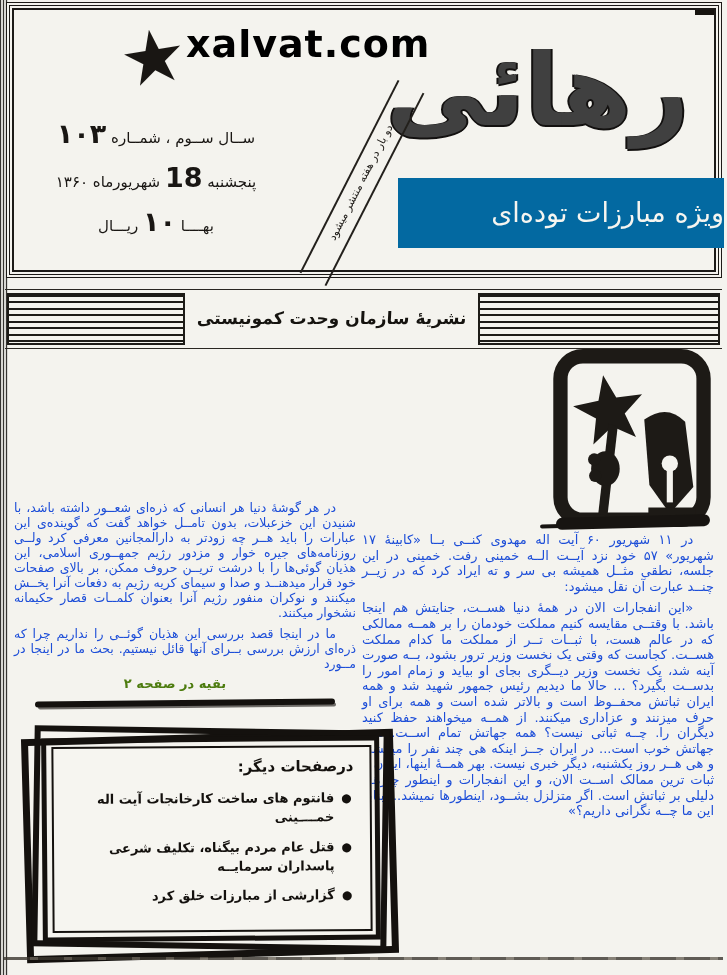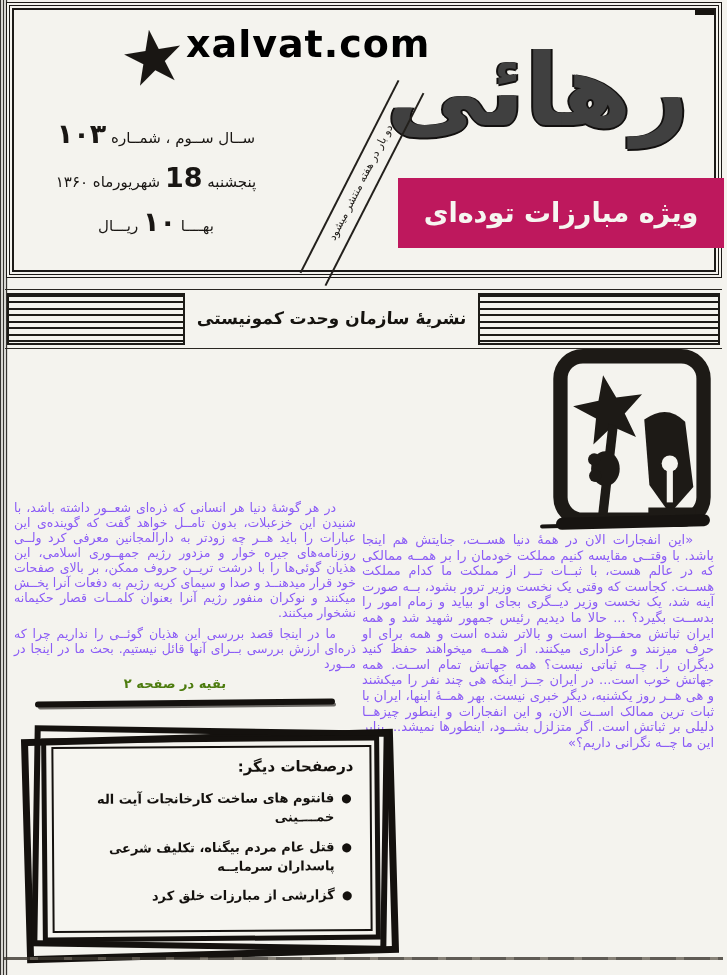--- a/index.html
+++ b/index.html
@@ -17,22 +17,22 @@
   .star{position:absolute;left:106px;top:10px;font-size:74px;line-height:1;color:#191613;
     transform:rotate(-9deg);}
   .watermark{position:absolute;left:186px;top:22px;font-size:38px;font-weight:bold;
     letter-spacing:1px;color:#000000;}
   .dateblock{position:absolute;left:14px;top:104px;width:256px;direction:rtl;text-align:center;
     font-size:15px;line-height:40px;color:#191613;}
   .dateblock .num{font-size:27px;font-weight:bold;letter-spacing:1px;}
   .mast-title{position:absolute;left:372px;top:26px;width:336px;text-align:left;direction:rtl;
     font-size:100px;line-height:1.1;font-weight:bold;color:#404040;
     text-shadow:2px 0 0 #131110,-2px 0 0 #131110,0 2px 0 #131110,1px 1px 0 #131110;}
-  .mast-subtitle{position:absolute;left:384px;top:168px;width:326px;height:70px;background:#be185d;
-    color:#f6f5f0;direction:rtl;text-align:center;font-size:27px;font-weight:bold;line-height:70px;}
+  .mast-subtitle{position:absolute;left:384px;top:168px;width:326px;height:70px;background:#0369a1;
+    color:#f6f5f0;direction:rtl;text-align:right;font-size:27px;font-weight:normal;line-height:70px;}
   .diag-band{position:absolute;left:240px;top:158px;width:216px;height:26px;
     transform:rotate(-63deg);border-top:2px solid #23201c;border-bottom:2px solid #23201c;
     text-align:center;font-size:11px;line-height:24px;direction:rtl;color:#23201c;}
   
   .banner{position:absolute;left:5px;top:289px;width:717px;height:58px;
     border-top:1px solid #2a2722;border-bottom:1px solid #2a2722;display:flex;align-items:stretch;}
   .banner .lines{flex:0 0 auto;margin:3px 2px;border:2px solid #1d1b17;
     background:repeating-linear-gradient(180deg,#1d1b17 0 2px,rgba(0,0,0,0) 2px 6.5px);}
   .banner .lines.left{width:174px;}
   .banner .lines.right{flex:1 1 auto;}
@@ -41,21 +41,21 @@
   
   .headline{position:absolute;left:175px;top:358px;width:372px;direction:rtl;text-align:right;
     color:#14110e;font-weight:bold;}
   .headline .l1{font-size:42px;line-height:58px;padding-right:8px;}
   .headline .l2{font-size:40px;line-height:66px;padding-right:0;}
   .emblem{position:absolute;left:550px;top:346px;width:164px;height:184px;}
   
   .ornament{position:absolute;left:556px;top:516px;width:154px;height:12px;background:#171411;
     border-radius:6px;transform:rotate(-1.5deg);
     box-shadow:-20px 2px 0 -4px #171411;}
-  .col{position:absolute;direction:rtl;text-align:justify;color:#8b5cf6;}
+  .col{position:absolute;direction:rtl;text-align:justify;color:#1d4ed8;}
   .col p{margin:0 0 6px 0;text-indent:1.6em;}
   .col-right{left:362px;top:532px;width:352px;height:416px;font-size:13px;line-height:15.6px;}
   .col-left{left:14px;top:500px;width:342px;height:200px;font-size:12.5px;line-height:15px;}
   .continued{position:absolute;left:95px;top:676px;width:160px;text-align:center;direction:rtl;
     font-size:13px;font-weight:bold;color:#4d7c0f;}
   .thick-rule{position:absolute;left:35px;top:700px;width:300px;height:6px;background:#14110e;
     border-radius:3px;transform:rotate(-.6deg);box-shadow:2px 3px 0 -1px rgba(20,17,14,.6);}
   
   .box-wrap{position:absolute;left:24px;top:728px;width:328px;height:230px;padding-left:48px;}
   .frame{position:absolute;border-style:solid;border-color:#14110e;}
@@ -123,20 +123,21 @@
         <path d="M92 72 Q114 56 132 74 L140 138 L117 164 L97 136 Z"></path>
         <rect x="96" y="158" width="46" height="13"></rect>
       </g>
       <circle cx="117" cy="115" r="8" fill="#f4f3ee"></circle>
       <rect x="114" y="121" width="6" height="32" fill="#f4f3ee"></rect>
     </svg>
   </div>
 
   <div class="ornament"></div>
   <div class="col col-right">
+    <p>در ۱۱ شهریور ۶۰ آیت اله مهدوی کنــی بــا «کابینهٔ ۱۷ شهریور» ۵۷ خود نزد آیــت الــه خمینی رفت. خمینی در این جلسه، نطقی مثــل همیشه بی سر و ته ایراد کرد که در زیــر چنــد عبارت آن نقل میشود:</p>
     <p>«این انفجارات الان در همهٔ دنیا هســت، جنایتش هم اینجا باشد. با وقتــی مقایسه کنیم مملکت خودمان را بر همــه ممالکی که در عالم هست، با ثبــات تــر از مملکت ما کدام مملکت هســت. کجاست که وقتی یک نخست وزیر ترور بشود، بــه صورت آینه شد، یک نخست وزیر دیــگری بجای او بیاید و زمام امور را بدســت بگیرد؟ ... حالا ما دیدیم رئیس جمهور شهید شد و همه ایران ثباتش محفــوظ است و بالاتر شده است و همه برای او حرف میزنند و عزاداری میکنند. از همــه میخواهند حفظ کنید دیگران را. چــه ثباتی نیست؟ همه جهاتش تمام اســت. همه جهاتش خوب است... در ایران جــز اینکه هی چند نفر را میکشند و هی هــر روز یکشنبه، دیگر خبری نیست. بهر همــهٔ اینها، ایران با ثبات ترین ممالک اســت الان، و این انفجارات و اینطور چیزهــا دلیلی بر ثباتش است. اگر متزلزل بشــود، اینطورها نمیشد... بنابر این ما چــه نگرانی داریم؟»</p>
   </div>
   <div class="col col-left">
     <p>در هر گوشهٔ دنیا هر انسانی که ذره‌ای شعــور داشته باشد، با شنیدن این خزعبلات، بدون تامــل خواهد گفت که گوینده‌ی این عبارات را باید هــر چه زودتر به دارالمجانین معرفی کرد ولــی روزنامه‌های جیره خوار و مزدور رژیم جمهــوری اسلامی، این هذیان گوئی‌ها را با درشت تریــن حروف ممکن، بر بالای صفحات خود قرار میدهنــد و صدا و سیمای کریه رژیم به دفعات آنرا پخــش میکنند و نوکران منفور رژیم آنرا بعنوان کلمــات قصار حکیمانه نشخوار میکنند.</p>
     <p>ما در اینجا قصد بررسی این هذیان گوئــی را نداریم چرا که ذره‌ای ارزش بررسی بــرای آنها قائل نیستیم. بحث ما در اینجا در مــورد</p>
   </div>
   <div class="continued">بقیه در صفحه ۲</div>
   <div class="thick-rule"></div>
 
   <div class="box-wrap">

